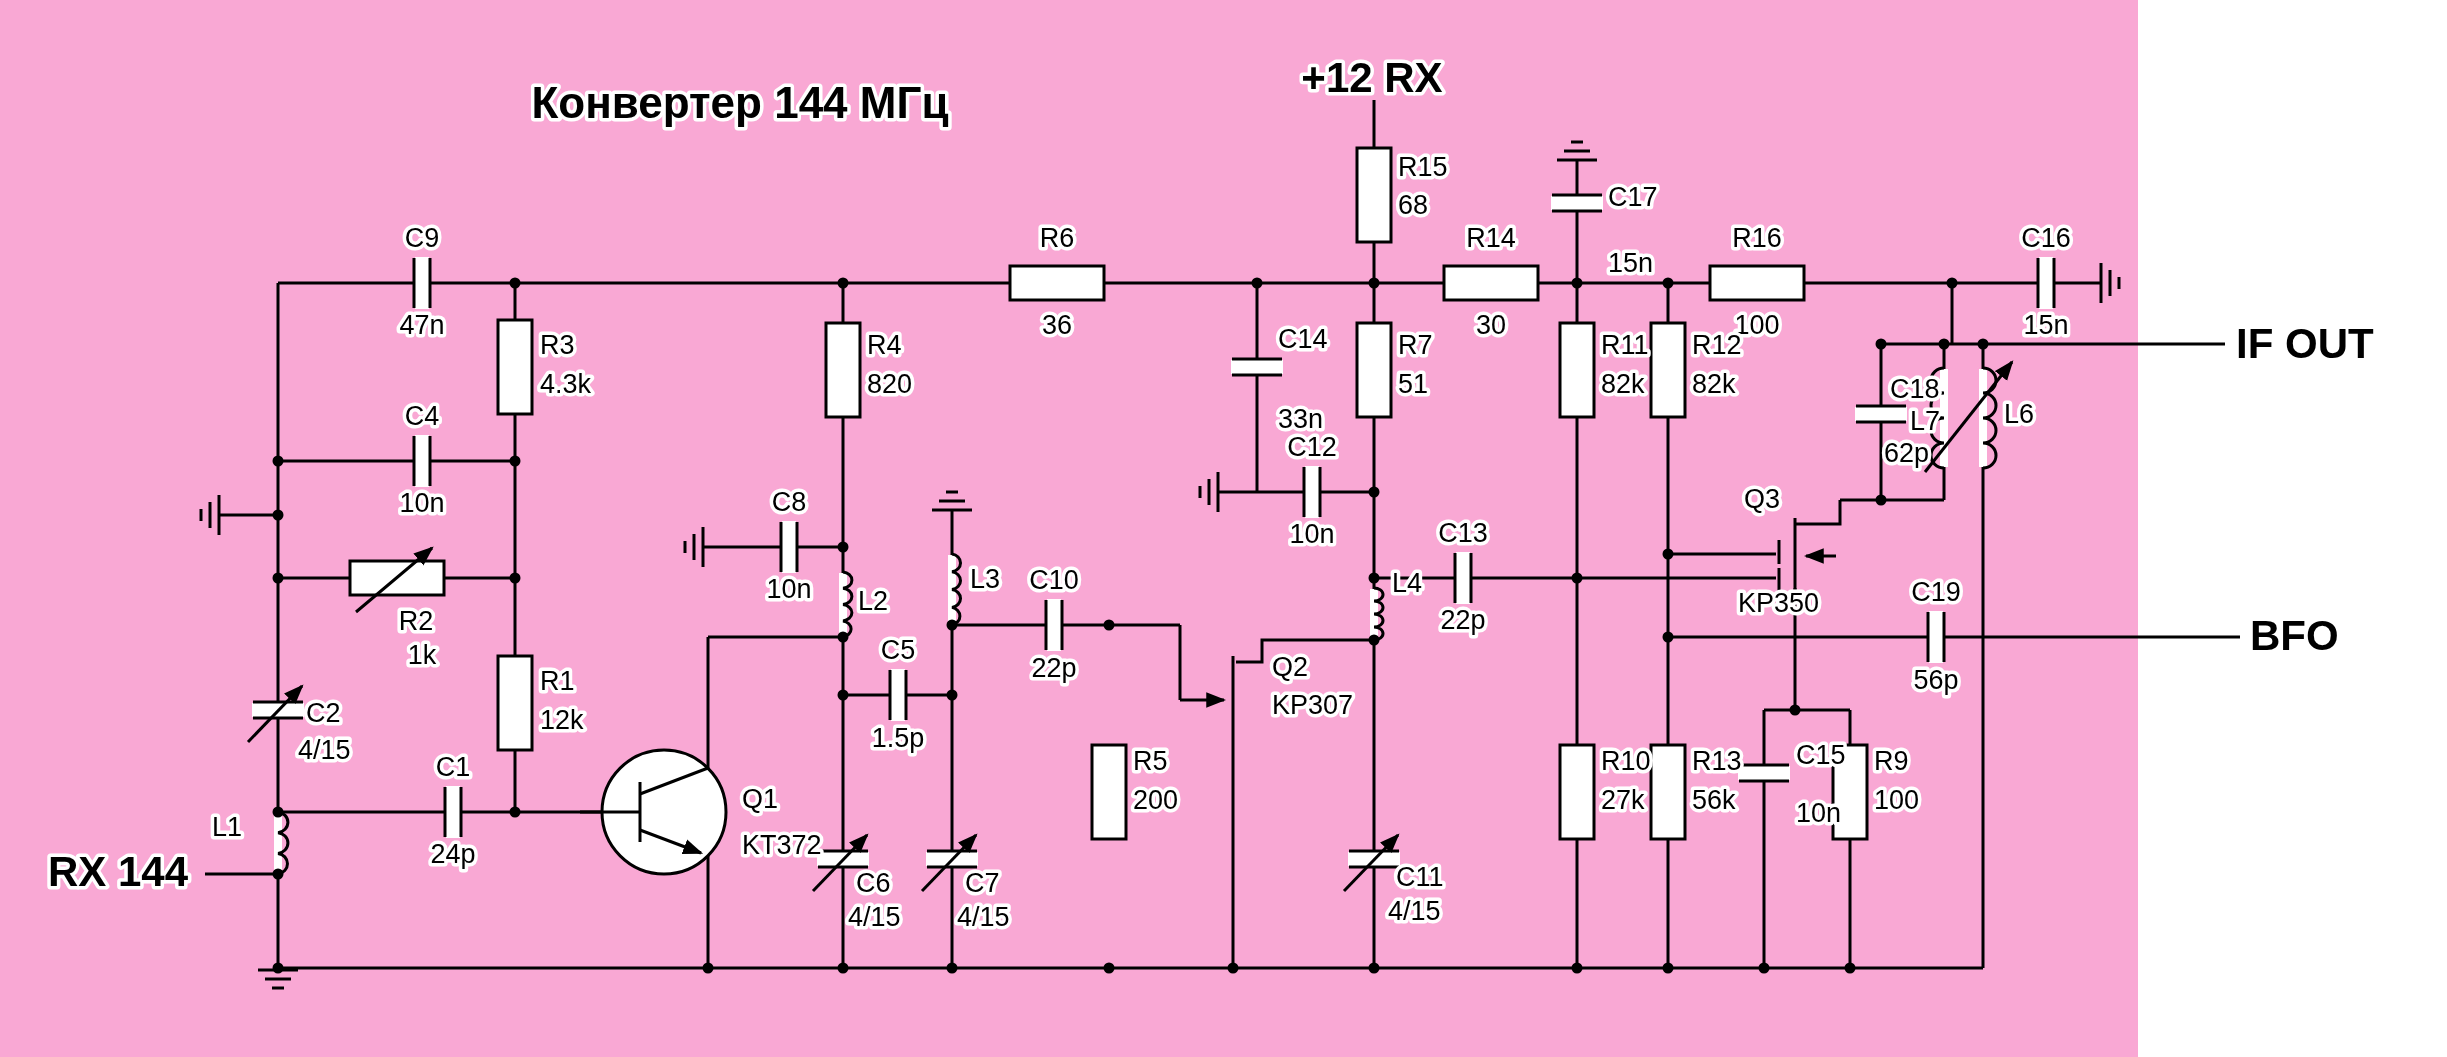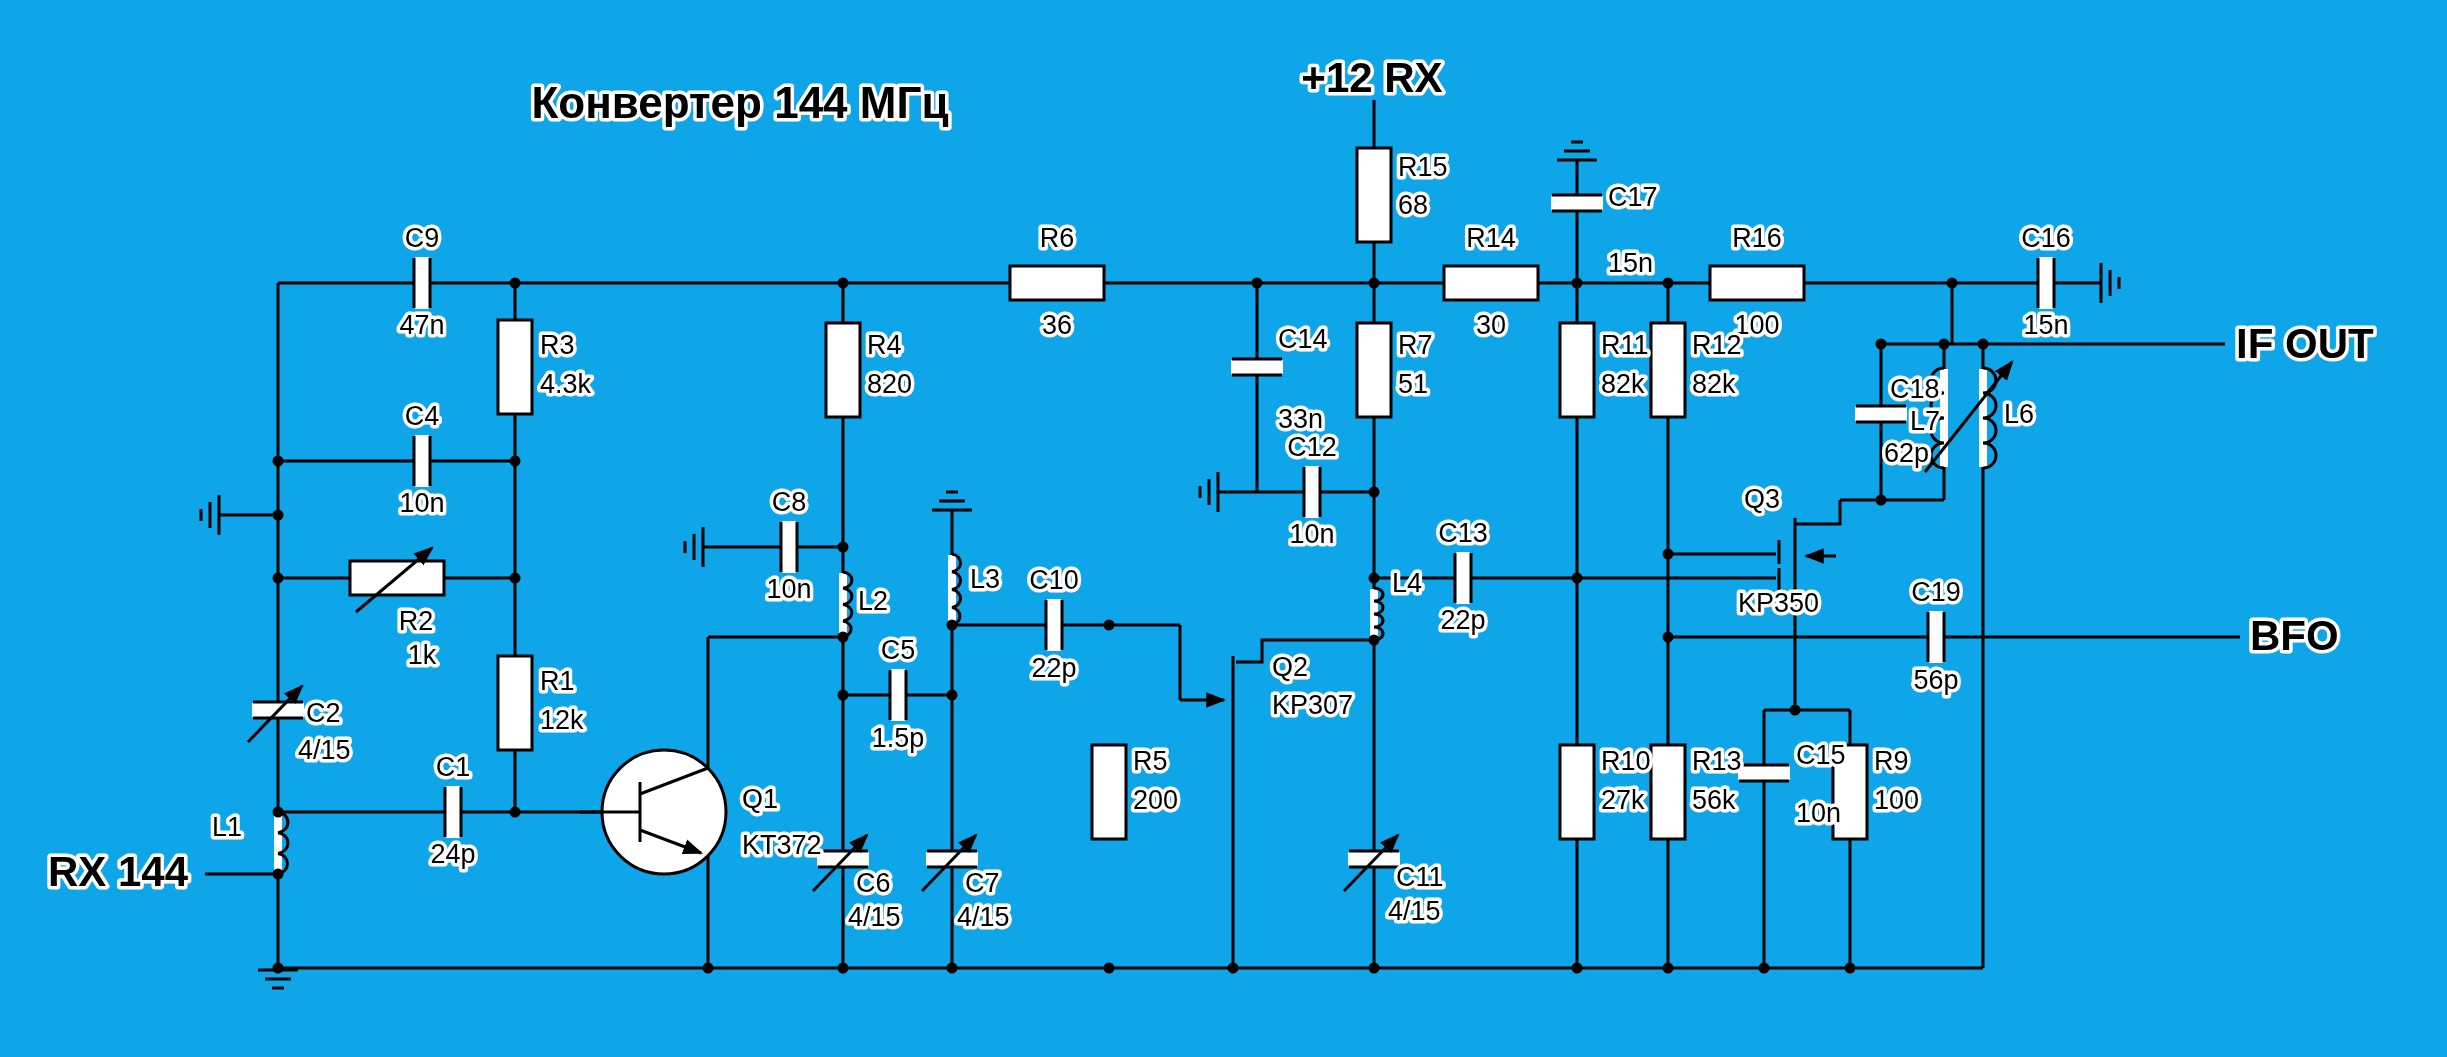--- a/index.html
+++ b/index.html
@@ -1,16 +1,16 @@
 <!DOCTYPE html>
 <html><head>
 <meta charset="utf-8">
 <style>
   html,body{margin:0;padding:0;background:#fff}
-  .stage{width:2447px;height:1057px;position:relative;background:#0ea5e9}
+  .stage{width:2138px;height:1057px;position:relative;background:#f9a8d4}
   svg{display:block}
   .w{stroke:#000;stroke-width:3;fill:none}
   .mask{fill:#fff;stroke:none}
   .body{fill:#fff;stroke:#000;stroke-width:3}
   .dot{fill:#000;stroke:none}
   text{font-family:"Liberation Sans","DejaVu Sans",sans-serif;font-size:27px;fill:#000;
        paint-order:stroke;stroke:#fff;stroke-width:7px;stroke-linejoin:round}
   .big{font-size:42px;font-weight:bold}
   .ttl{font-size:44px;font-weight:bold}
 </style>

